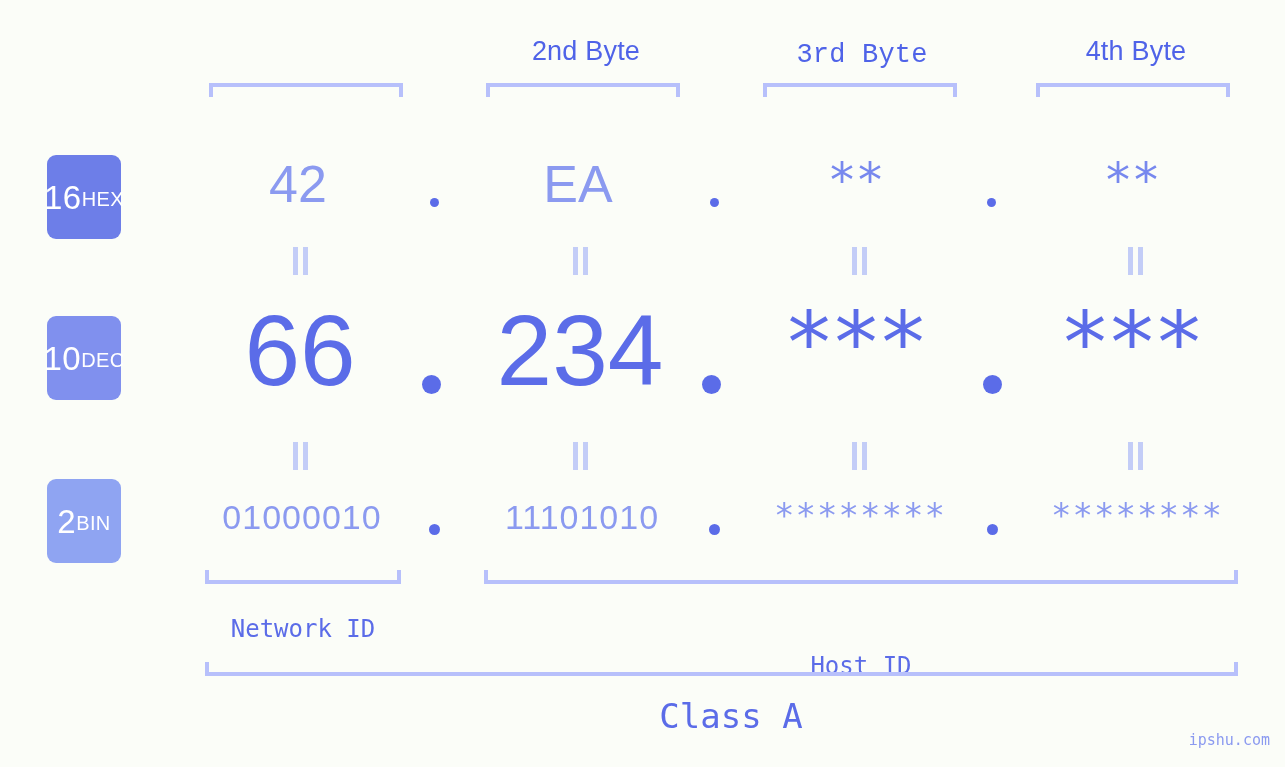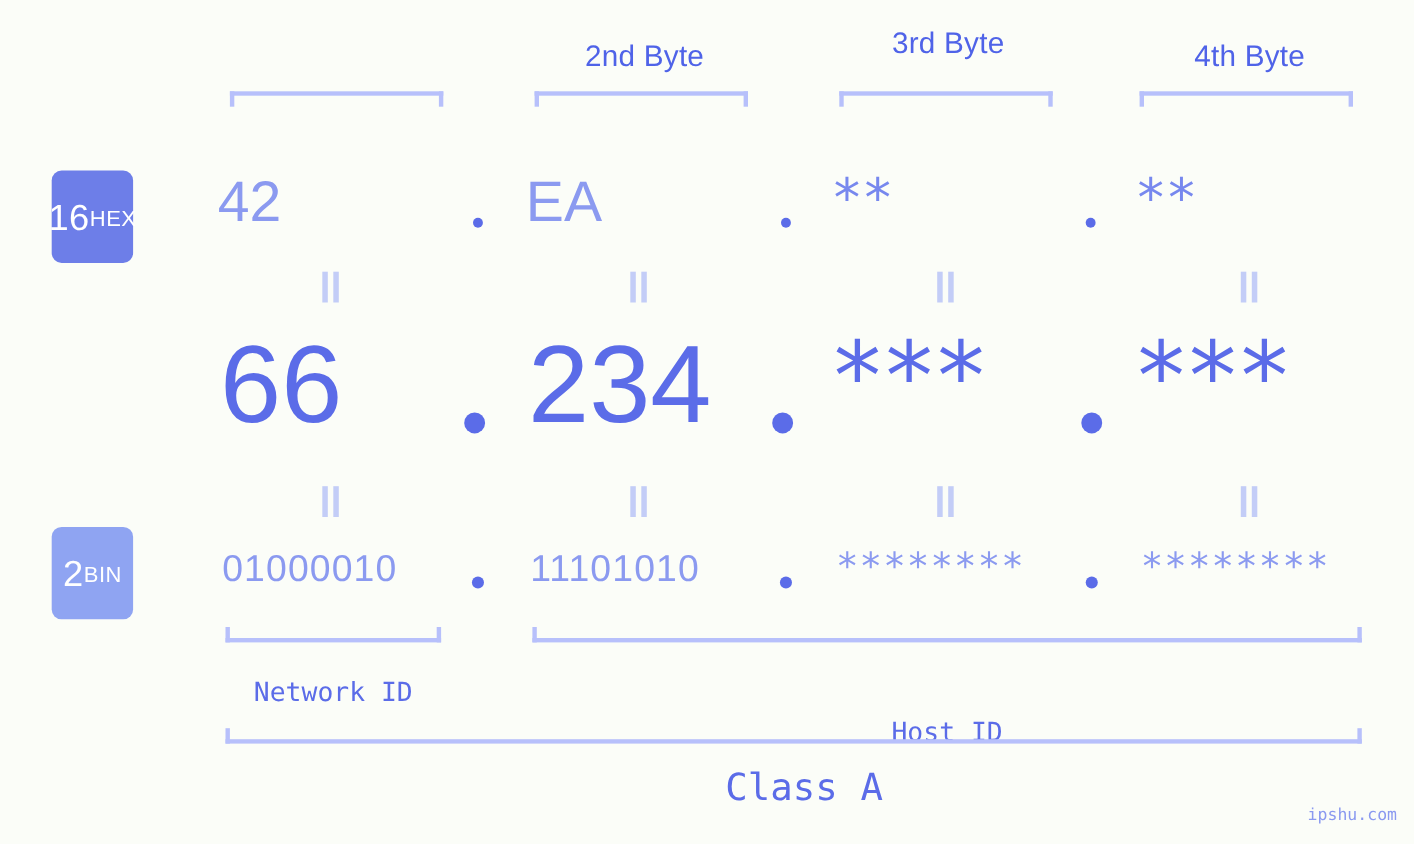--- a/index.html
+++ b/index.html
@@ -58,20 +58,21 @@
   }
   .badge .num{font-size:33px;font-weight:400;letter-spacing:.5px;}
   .badge .nm{font-size:20px;font-weight:400;margin-top:3px;letter-spacing:.4px;}
   .badge-hex{background:#6d7ee8;left:47px;top:155px;}
   .badge-dec{background:#8090ee;left:47px;top:316px;}
   .badge-bin{background:#8fa4f2;left:47px;top:479px;}
 
   
   .val{
     position:absolute;
+    text-align:center;
     white-space:nowrap;
     line-height:1;
   }
   .hex-val{
     font-family:"Liberation Sans", sans-serif;
     font-size:52px;
     color:#8b9af0;
     top:158px;
   }
   .hex-star{
@@ -149,31 +150,35 @@
     color:#8b9af0;
     white-space:nowrap;
   }
 </style>
 </head>
 <body>
 
 <div class="stage">
 
   <div class="byte-label" style="left:486px;top:36px;width:200px;">2nd Byte</div>
-  <div class="byte-label" style="left:762px;top:24px;width:200px;">3rd Byte</div>
+  <div class="byte-label" style="left:762px;top:40px;width:200px;font-family:Liberation Mono, monospace;">3rd Byte</div>
   <div class="byte-label" style="left:1036px;top:36px;width:200px;">4th Byte</div>
 
   <div class="bracket-down" style="left:209px;top:83px;width:194px;"></div>
   <div class="bracket-down" style="left:486px;top:83px;width:194px;"></div>
   <div class="bracket-down" style="left:763px;top:83px;width:194px;"></div>
   <div class="bracket-down" style="left:1036px;top:83px;width:194px;"></div>
 
   <div class="badge badge-hex">
     <span class="num">16</span>
     <span class="nm">HEX</span>
+  </div>
+  <div class="badge badge-dec">
+    <span class="num">10</span>
+    <span class="nm">DEC</span>
   </div>
   <div class="badge badge-bin">
     <span class="num">2</span>
     <span class="nm">BIN</span>
   </div>
 
   <div class="val hex-val" style="left:198px;width:200px;">42</div>
   <div class="dot dot-sm" style="left:430px;top:198px;"></div>
   <div class="val hex-val" style="left:478px;width:200px;">EA</div>
   <div class="dot dot-sm" style="left:710px;top:198px;"></div>

